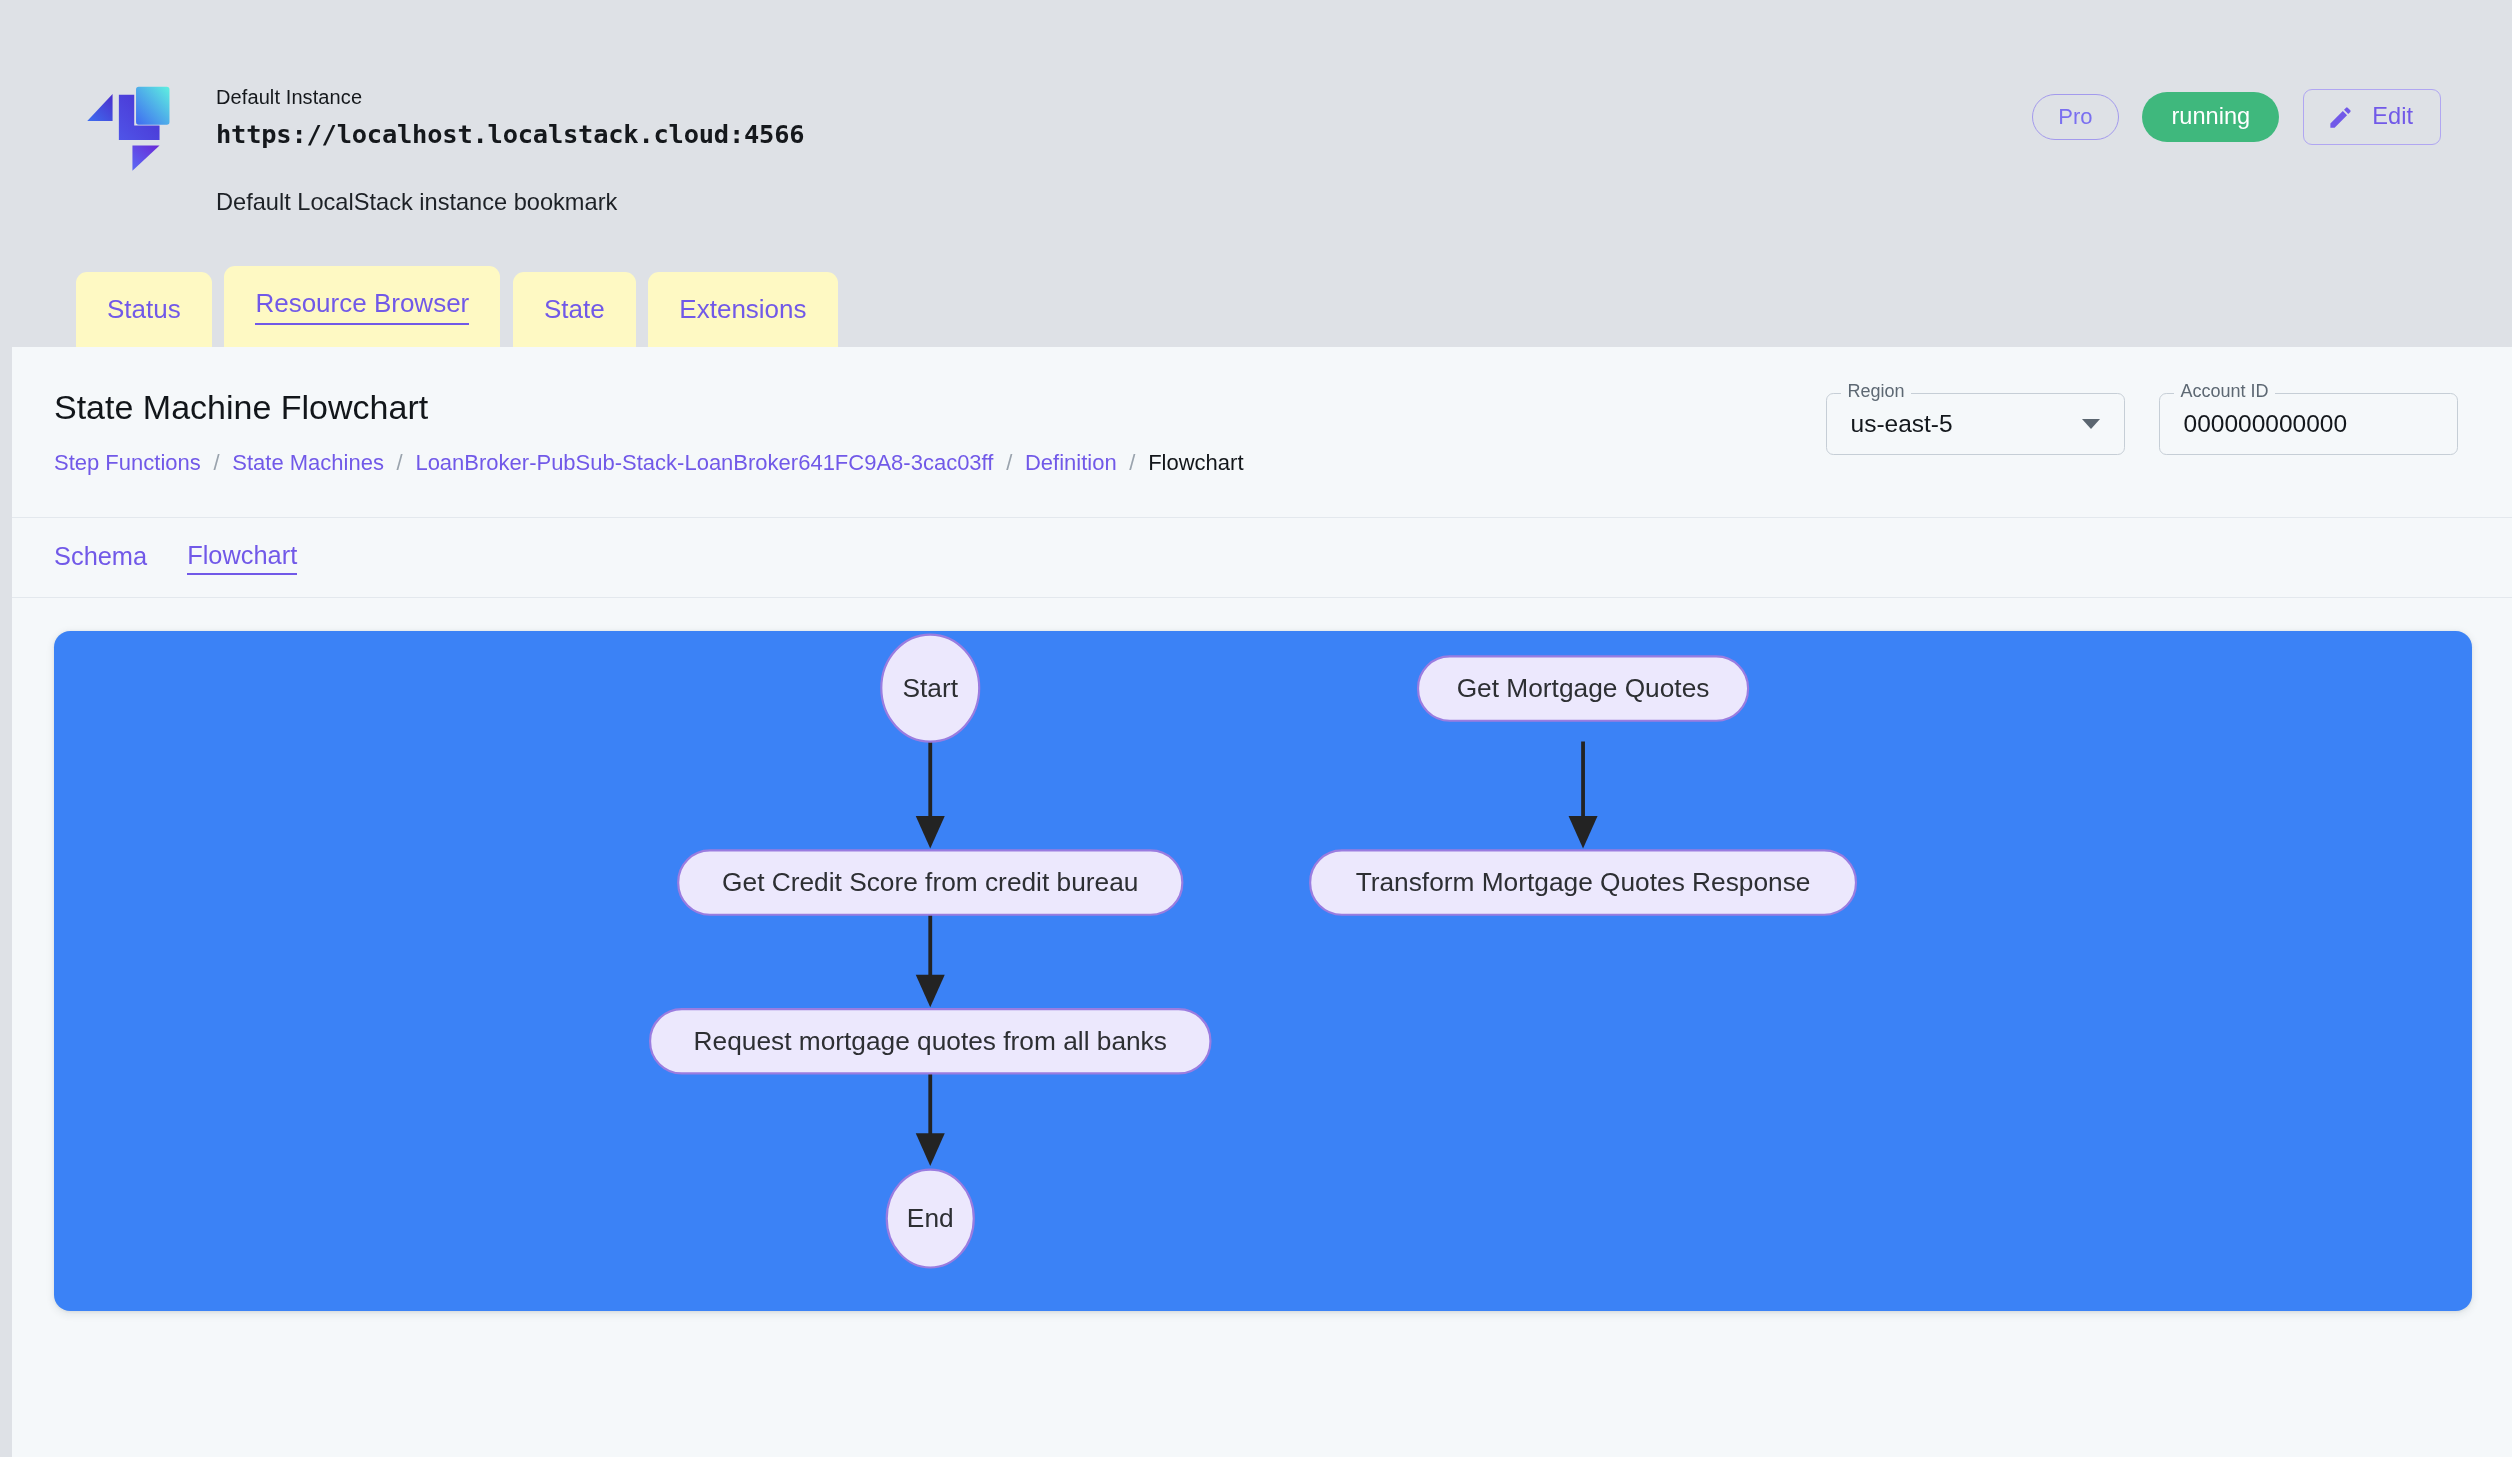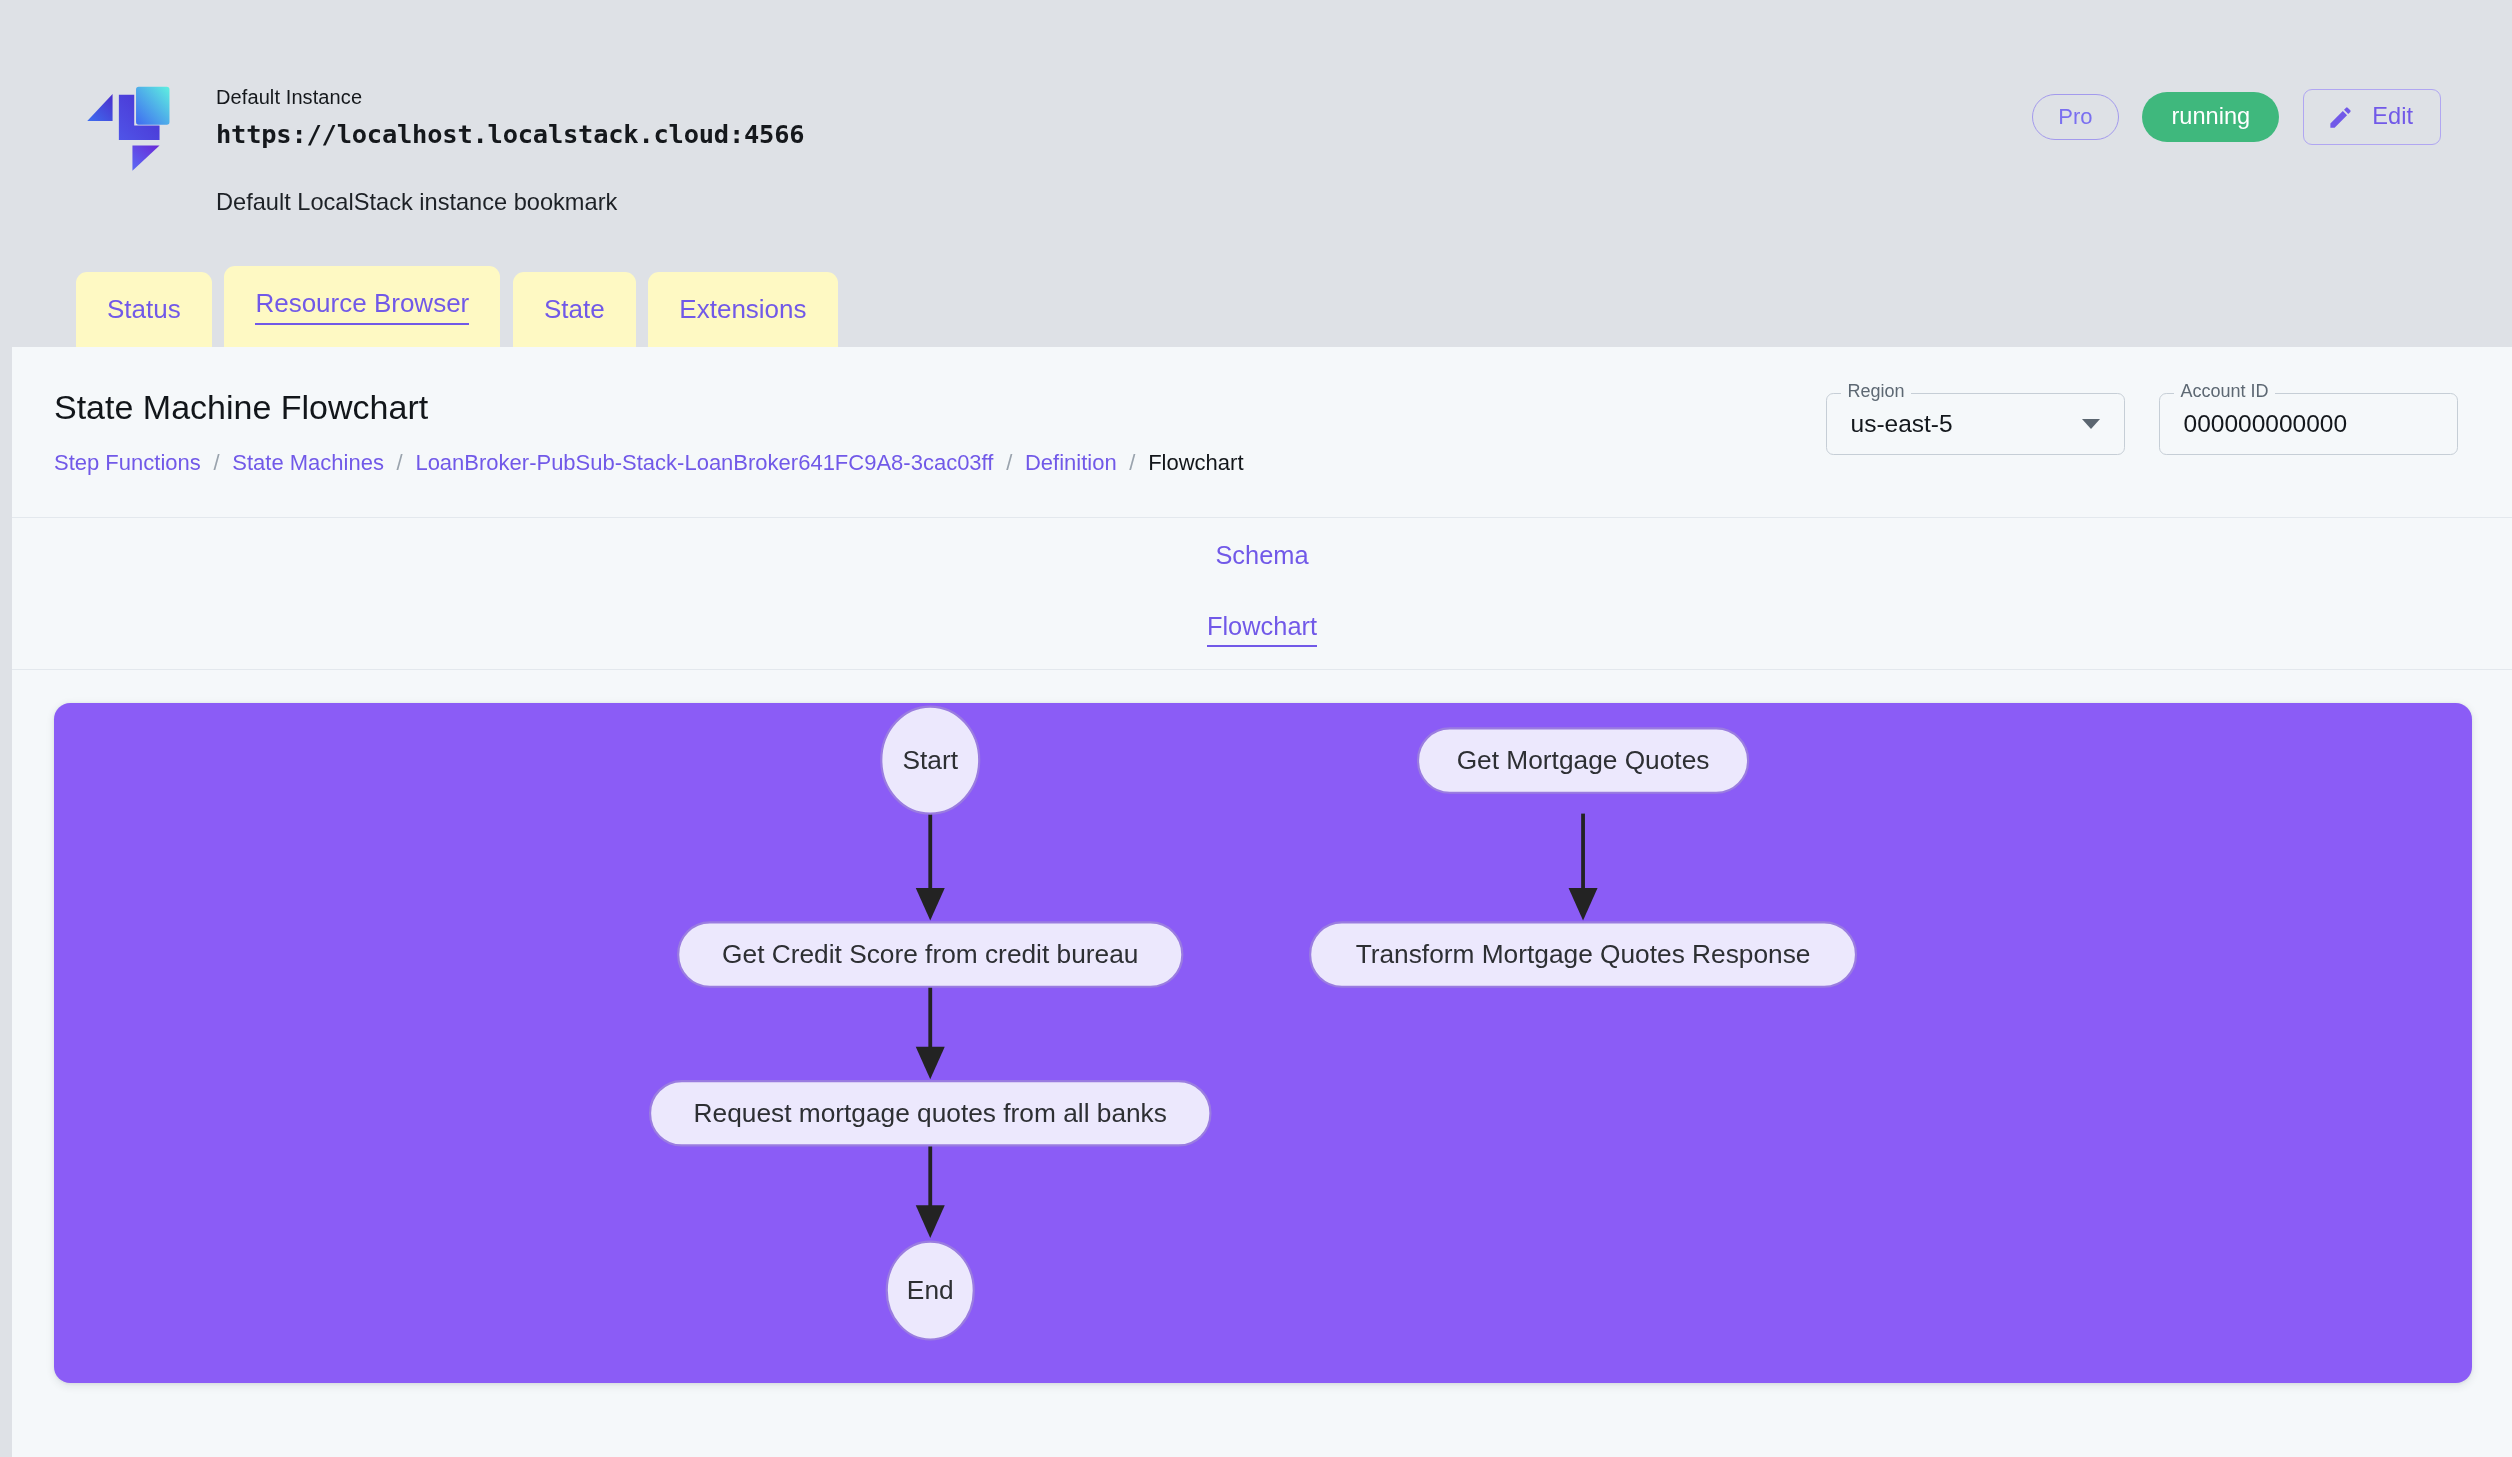--- a/index.html
+++ b/index.html
@@ -198,35 +198,34 @@
     border-right: 9px solid transparent;
     border-top: 10px solid #5b6670;
   }
 
   .sub-tabs {
     display: flex;
     align-items: center;
     gap: 40px;
     padding: 23.6px 42px 22px 42px;
     border-bottom: 1.4px solid #e3e8ed;
-    flex-direction: column;
   }
   .sub-tab {
     font-size: 25.4px;
     color: #7159e8;
     line-height: 1.1;
     cursor: pointer;
     padding-bottom: 3.6px;
   }
   .sub-tab.active { border-bottom: 2.3px solid #7159e8; }
 
   
   .card-wrap { padding: 33px 40px 33px 42px; }
   .card {
-    background: #8b5cf6;
+    background: #3b82f6;
     border-radius: 16.3px;
     box-shadow: 0 2.7px 9px rgba(30,45,60,0.10), 0 0.9px 2.7px rgba(30,45,60,0.07);
     height: 680px;
     position: relative;
     overflow: hidden;
   }
   .flow-svg { display: block; width: 100%; height: 100%; }
   .node-rect {
     fill: #ece8fd;
     stroke: #9a7ce0;

